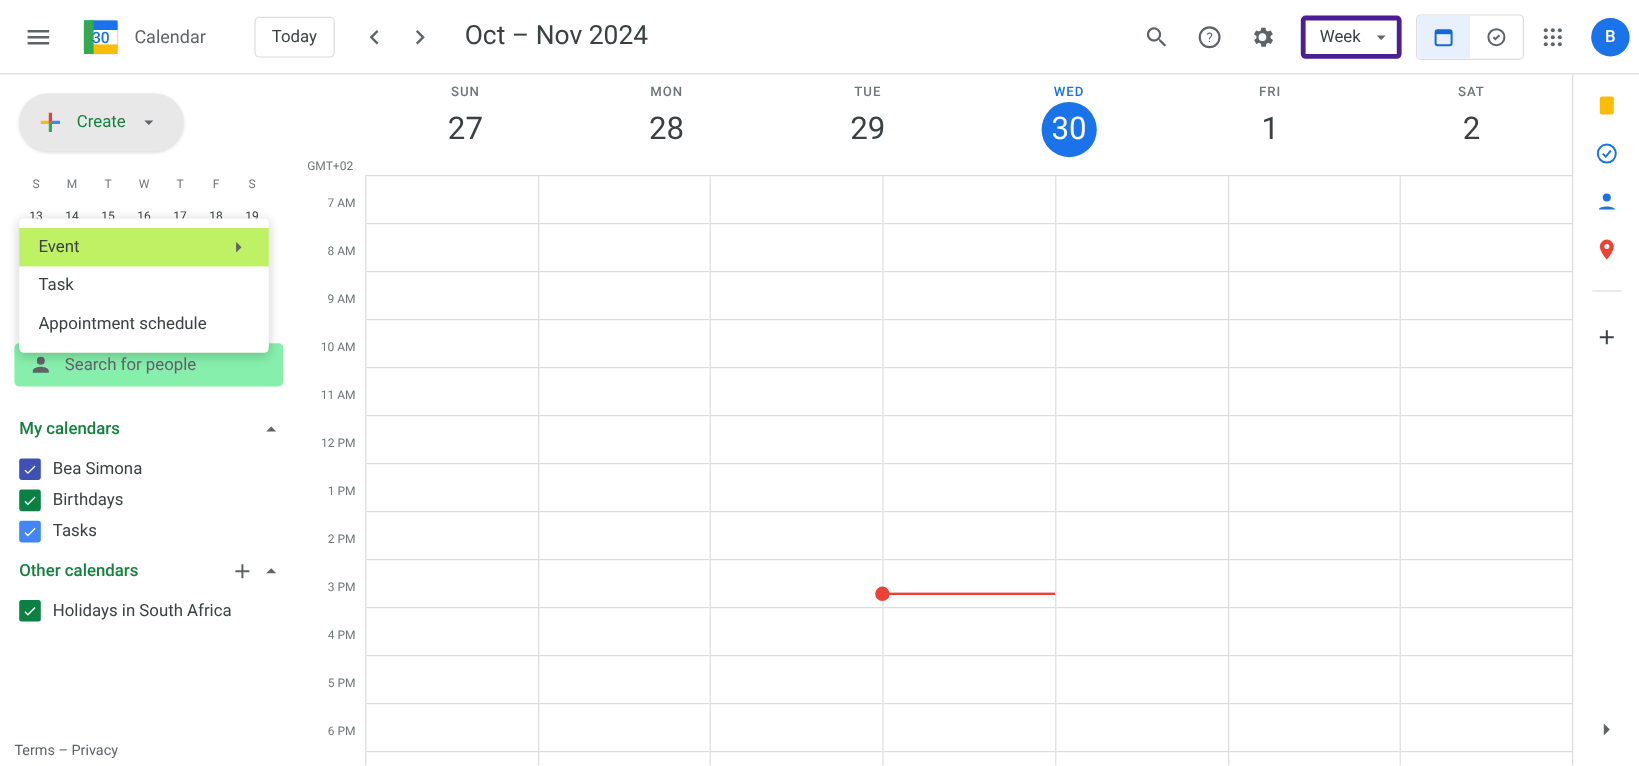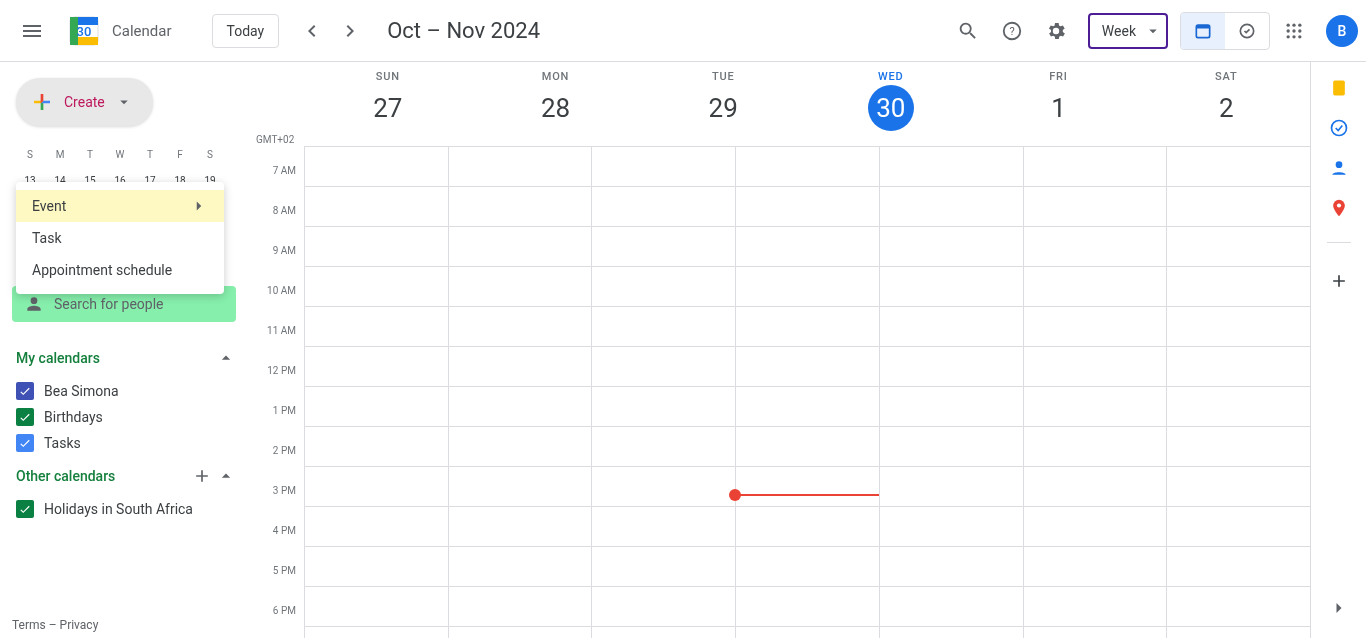--- a/index.html
+++ b/index.html
@@ -7,32 +7,32 @@
 .header { height: 62px; display: flex; align-items: center; padding: 0 8px; border-bottom: 1px solid #dadce0; }
 .icon-btn { width: 40px; height: 40px; border-radius: 50%; display: flex; align-items: center; justify-content: center; cursor: pointer; color: #5f6368; background: transparent; border: none; }
 .hamburger { margin: 0 4px; }
 .logo { display: flex; align-items: center; gap: 8px; margin-left: 8px; margin-right: 40px; }
 .logo-box { width: 40px; height: 40px; display: flex; align-items: center; justify-content: center; }
 .logo-text { font-size: 15px; color: #5f6368; font-weight: 400; }
 .today-btn { border: 1px solid #dadce0; background: #fff; padding: 8px 14px; border-radius: 4px; font-size: 14px; color: #3c4043; cursor: pointer; margin-right: 12px; }
 .nav-arrows { display: flex; margin-right: 16px; }
 .date-range { font-size: 22px; color: #3c4043; flex: 1; }
 .header-right { display: flex; align-items: center; gap: 4px; }
-.view-switch { border: 2px solid #4c1d95; border-radius: 4px; padding: 0 4px 0 12px; height: 36px; display: flex; align-items: center; gap: 8px; cursor: pointer; font-size: 14px; margin: 0 8px; }
+.view-switch { border: 4px solid #4c1d95; border-radius: 4px; padding: 0 4px 0 12px; height: 36px; display: flex; align-items: center; gap: 8px; cursor: pointer; font-size: 14px; margin: 0 8px; }
 .toggle-group { display: flex; border: 1px solid #dadce0; border-radius: 4px; overflow: hidden; }
 .toggle-item { width: 44px; height: 36px; display: flex; align-items: center; justify-content: center; cursor: pointer; }
 .toggle-item.active { background: #e8f0fe; color: #1967d2; }
 .avatar { width: 32px; height: 32px; border-radius: 50%; background: #1a73e8; color: #fff; display: flex; align-items: center; justify-content: center; font-size: 14px; margin-left: 8px; cursor: pointer; font-weight: 500; }
 .main { display: flex; height: 576px; }
 .sidebar { width: 248px; padding: 8px 0 8px 12px; position: relative; overflow: visible; }
-.create-btn { display: inline-flex; align-items: center; gap: 10px; background: #e8e8e8; border: none; border-radius: 24px; height: 48px; padding: 0 20px 0 14px; box-shadow: 0 1px 3px rgba(60,64,67,.2); cursor: pointer; margin: 8px 0 16px 4px; font-size: 14px; color: #be185d; }
+.create-btn { display: inline-flex; align-items: center; gap: 10px; background: #e8e8e8; border: none; border-radius: 24px; height: 48px; padding: 0 20px 0 14px; box-shadow: 0 1px 3px rgba(60,64,67,.2); cursor: pointer; margin: 8px 0 16px 4px; font-size: 14px; color: #15803d; }
 .plus-icon { width: 24px; height: 24px; }
 .dropdown-menu { position: absolute; top: 120px; left: 16px; width: 208px; background: #fff; border-radius: 4px; box-shadow: 0 2px 10px rgba(0,0,0,.2); z-index: 100; padding: 8px 0; }
 .menu-item { height: 32px; display: flex; align-items: center; padding: 0 16px; font-size: 14px; cursor: pointer; justify-content: space-between; }
-.menu-item.hover { background: #fef9c3; text-align: center; }
+.menu-item.hover { background: #bef264; text-align: center; }
 .mini-cal { padding: 0 4px; }
 .mini-grid { display: grid; grid-template-columns: repeat(7, 28px); gap: 2px; }
 .mini-head, .mini-day { width: 28px; height: 24px; display: flex; align-items: center; justify-content: center; font-size: 10px; color: #70757a; }
 .mini-day { cursor: pointer; border-radius: 50%; color: #3c4043; font-size: 10px; }
 .mini-day.other { color: #70757a; }
 .mini-day.today { background: #1a73e8; color: #fff; }
 .search-box { margin: 16px 12px 16px 0; height: 36px; background: #86efac; border-radius: 4px; display: flex; align-items: center; padding: 0 12px; gap: 10px; color: #5f6368; font-size: 14px; }
 .section-header { display: flex; align-items: center; justify-content: space-between; padding: 10px 12px 10px 4px; font-size: 14px; font-weight: 500; color: #15803d; cursor: pointer; }
 .cal-item { display: flex; align-items: center; gap: 10px; padding: 4px 0 4px 4px; font-size: 14px; cursor: pointer; }
 .checkbox { width: 18px; height: 18px; border-radius: 2px; display: flex; align-items: center; justify-content: center; color: #fff; }

